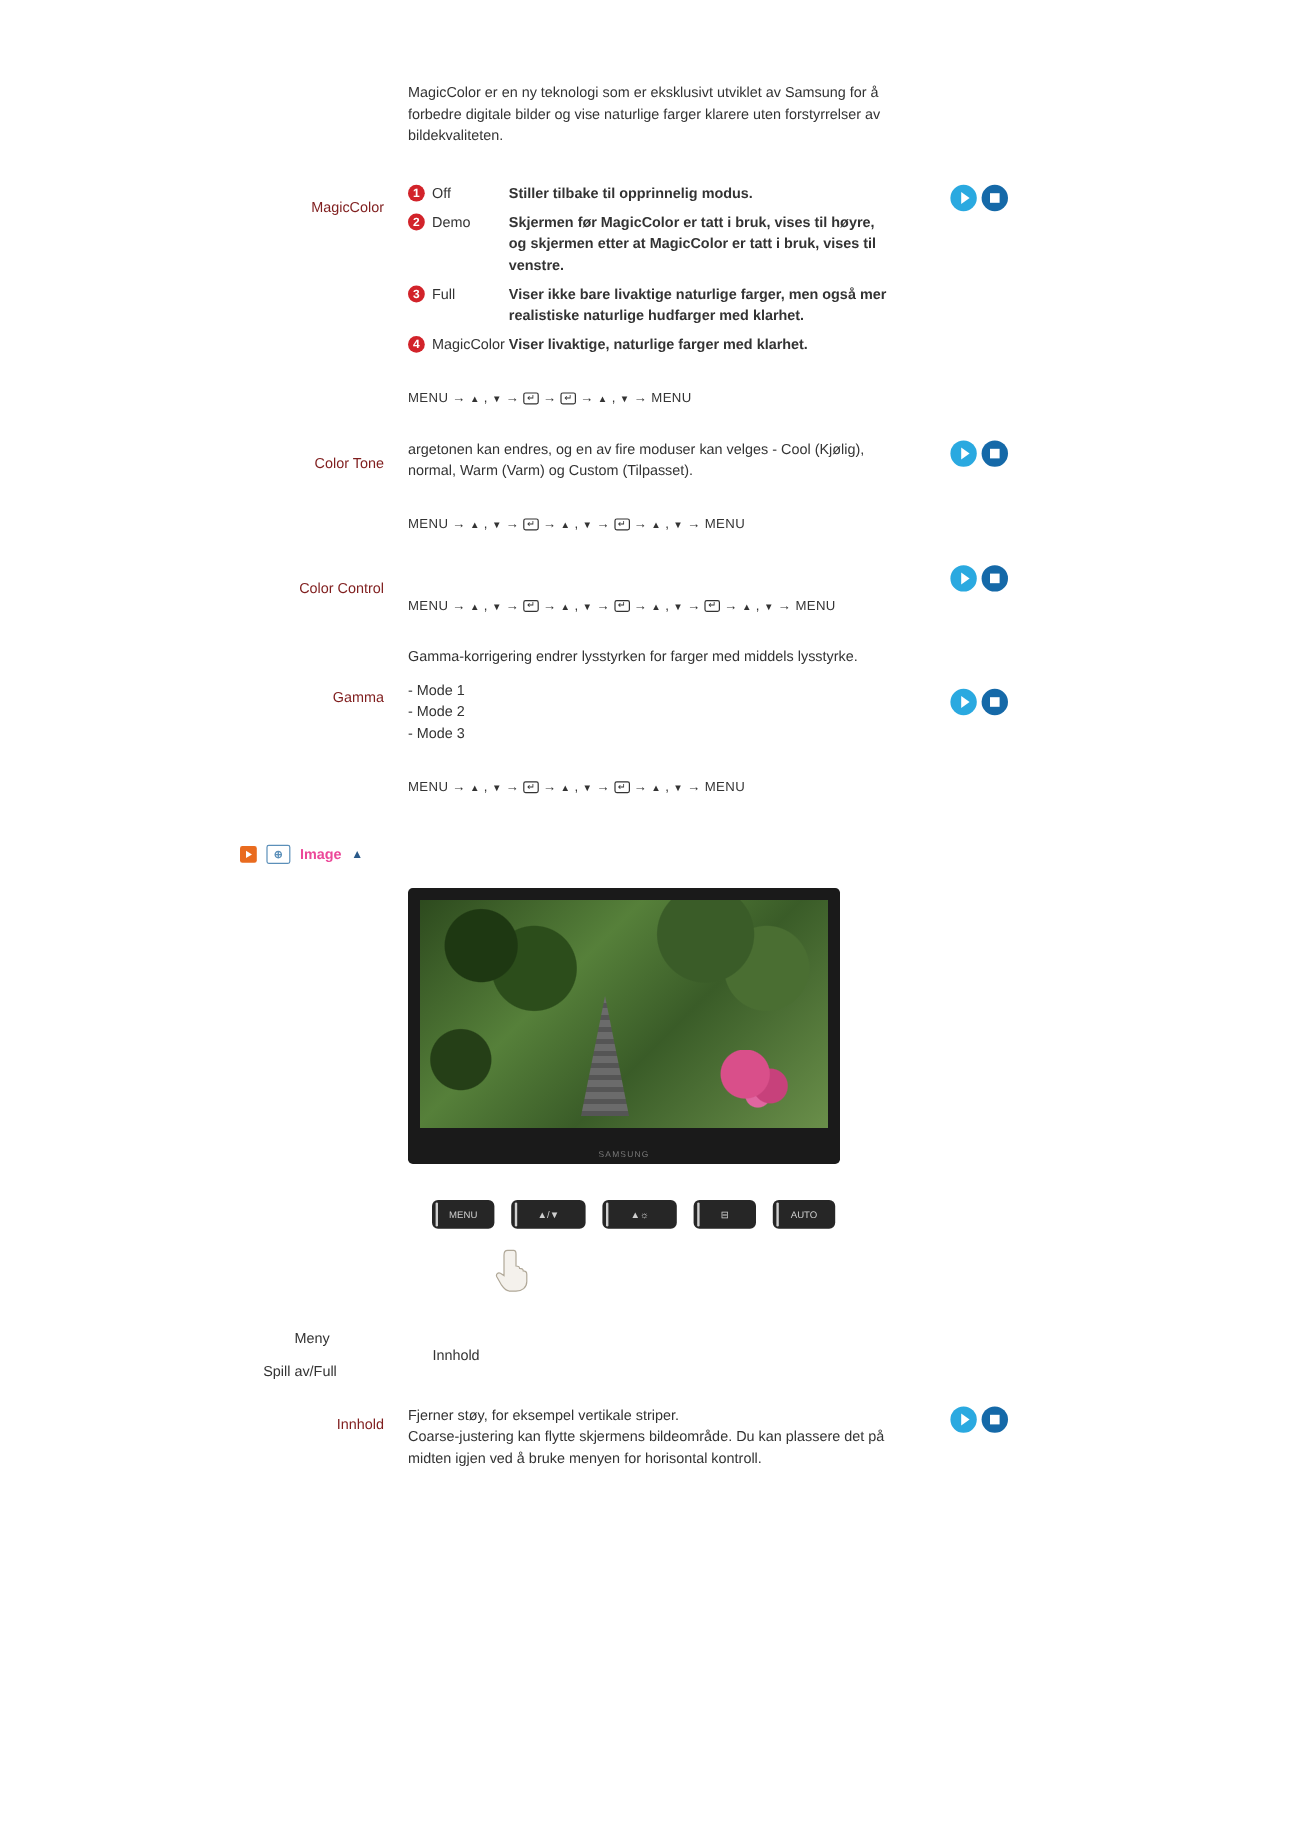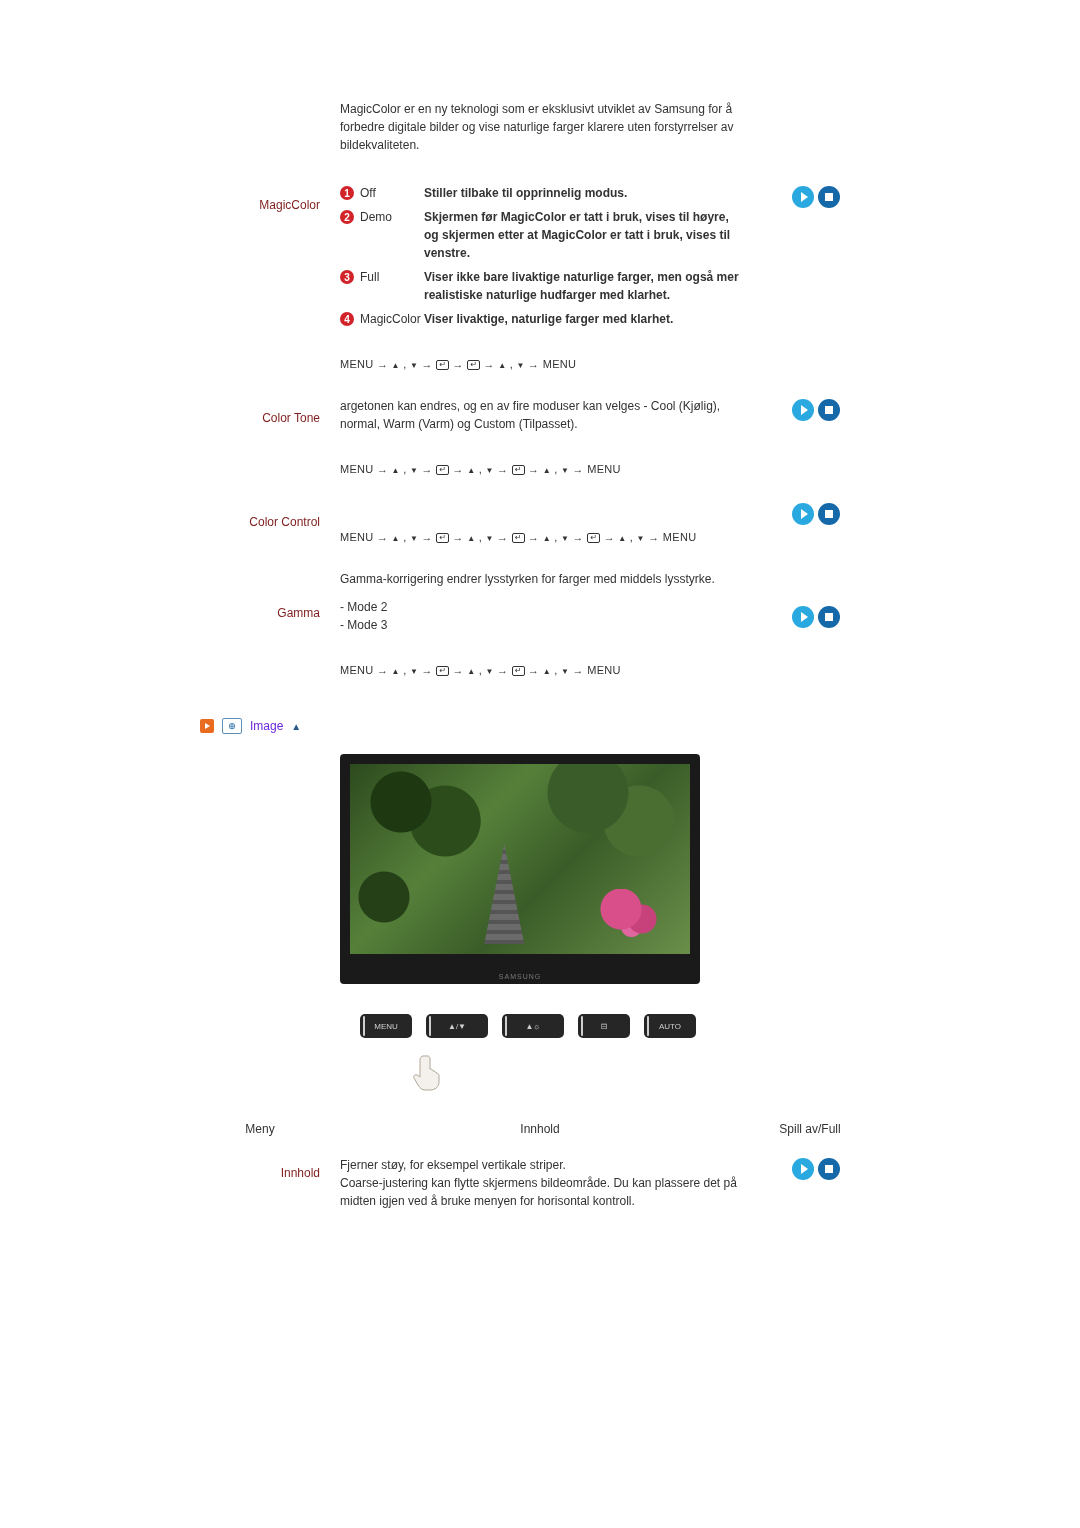--- a/index.html
+++ b/index.html
@@ -6,21 +6,21 @@
     margin: 0;
     padding: 0;
     font-family: Arial, Helvetica, sans-serif;
     font-size: 12px;
     color: #333;
     background: #fff;
   }
   .page {
     width: 720px;
     margin: 0 auto;
-    padding: 100px 0 60px;
+    padding: 68px 0 60px;
   }
   .row {
     display: flex;
     align-items: flex-start;
     margin-bottom: 24px;
   }
   .col-label {
     width: 140px;
     text-align: right;
     padding-right: 20px;
@@ -156,22 +156,22 @@
     border: 1px solid #5b8fb9;
     border-radius: 2px;
     display:inline-flex;
     align-items:center;
     justify-content:center;
     color:#5b8fb9;
     font-size:9px;
     font-weight:bold;
   }
   .sh-label {
-    color: #6d28d9;
-    font-weight: normal;
+    color: #ec4899;
+    font-weight: bold;
   }
   .sh-up {
     color: #2a5a8a;
     font-size: 10px;
   }
 
   .monitor-area {
     width: 400px;
     margin-left: 160px;
     margin-bottom: 30px;
@@ -256,20 +256,21 @@
   .finger {
     margin-left: 70px;
     width: 40px; height: 40px;
     position: relative;
   }
   .finger svg { width:40px; height:40px; }
 
   .table-headers {
     display: flex;
     margin: 30px 0 20px;
+    flex-direction: column;
   }
   .th { font-weight: normal; color: #333; }
   .th1 { width: 160px; text-align:center; }
   .th2 { width: 400px; text-align:center; }
   .th3 { width: 140px; text-align:center; }
 
 </style>
 </head>
 <body>
 
@@ -343,20 +344,21 @@
         <span class="ctrl-btn ctrl-stop"></span>
       </span>
     </div>
   </div>
 
   <div class="row">
     <div class="col-label" style="padding-top:36px">Gamma</div>
     <div class="col-content">
       <div>Gamma-korrigering endrer lysstyrken for farger med middels lysstyrke.</div>
       <div style="height:10px"></div>
+      <div>- Mode 1</div>
       <div>- Mode 2</div>
       <div>- Mode 3</div>
       <div class="nav-seq">
         MENU<span class="arrow"></span><span class="tri-up"></span><span class="comma"></span><span class="tri-down"></span><span class="arrow"></span><span class="enter-box"></span><span class="arrow"></span><span class="tri-up"></span><span class="comma"></span><span class="tri-down"></span><span class="arrow"></span><span class="enter-box"></span><span class="arrow"></span><span class="tri-up"></span><span class="comma"></span><span class="tri-down"></span><span class="arrow"></span>MENU
       </div>
     </div>
     <div class="col-controls" style="padding-top:36px">
       <span class="play-stop">
         <span class="ctrl-btn ctrl-play"></span>
         <span class="ctrl-btn ctrl-stop"></span>

